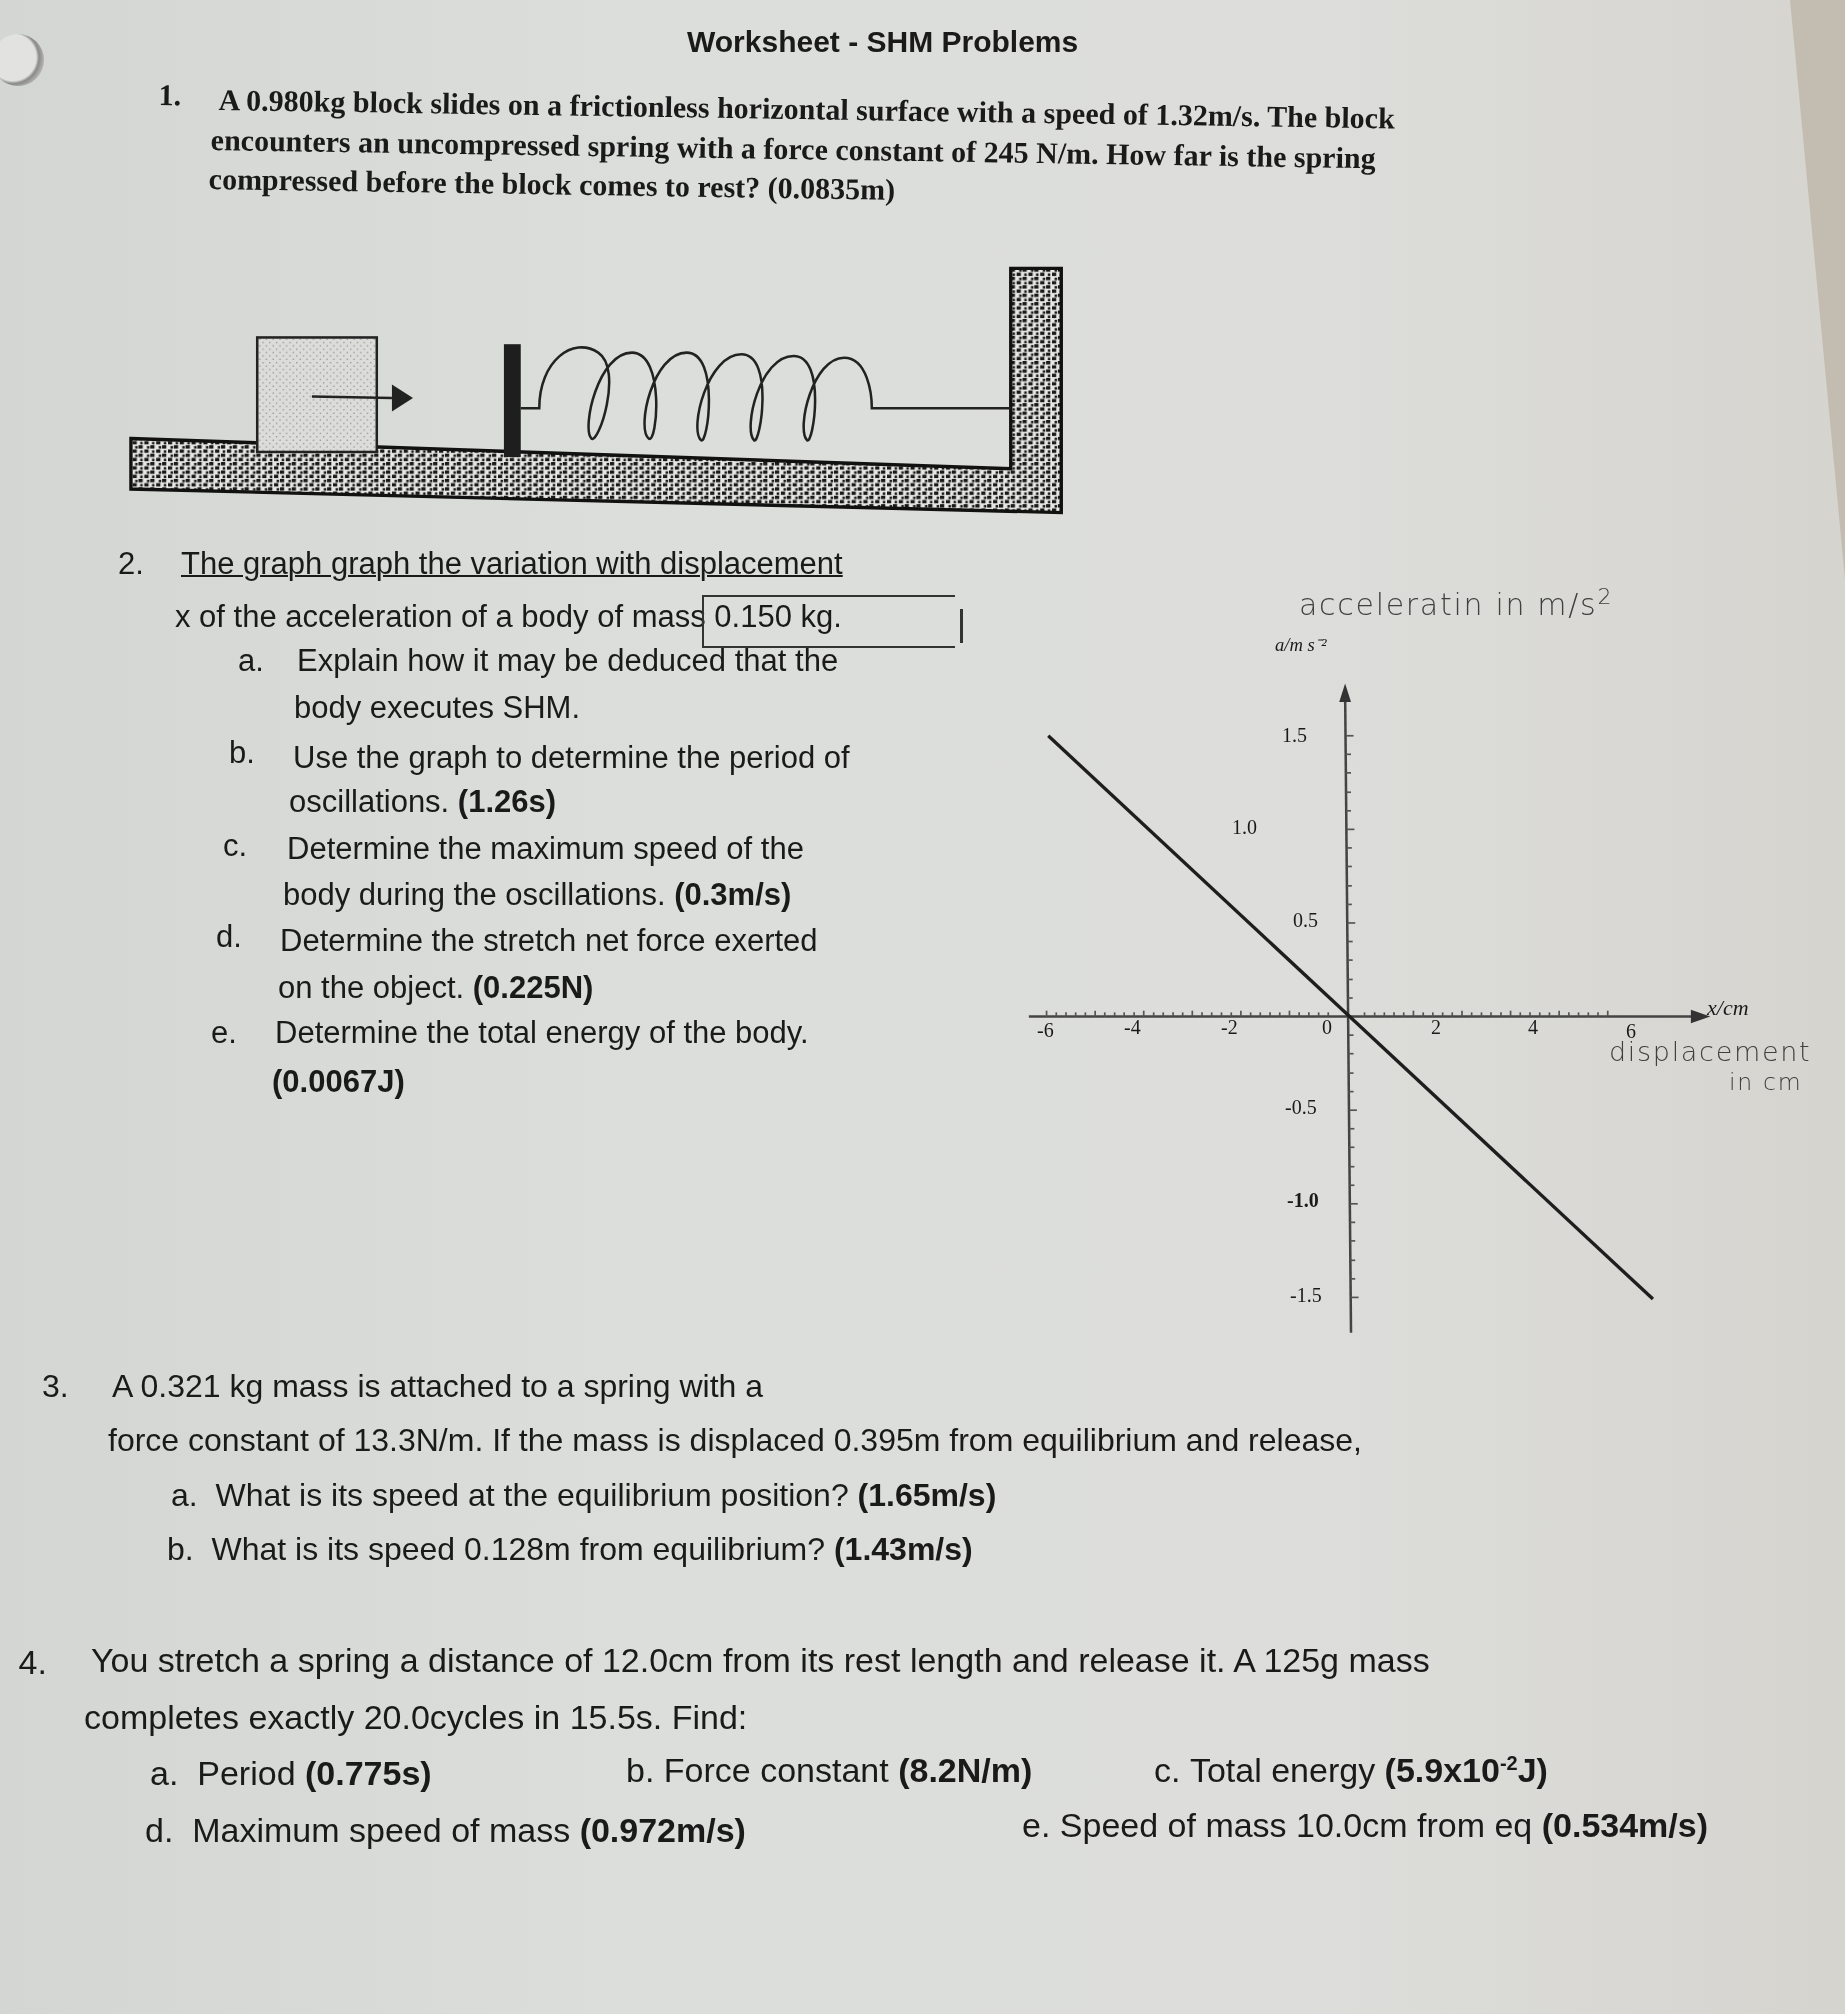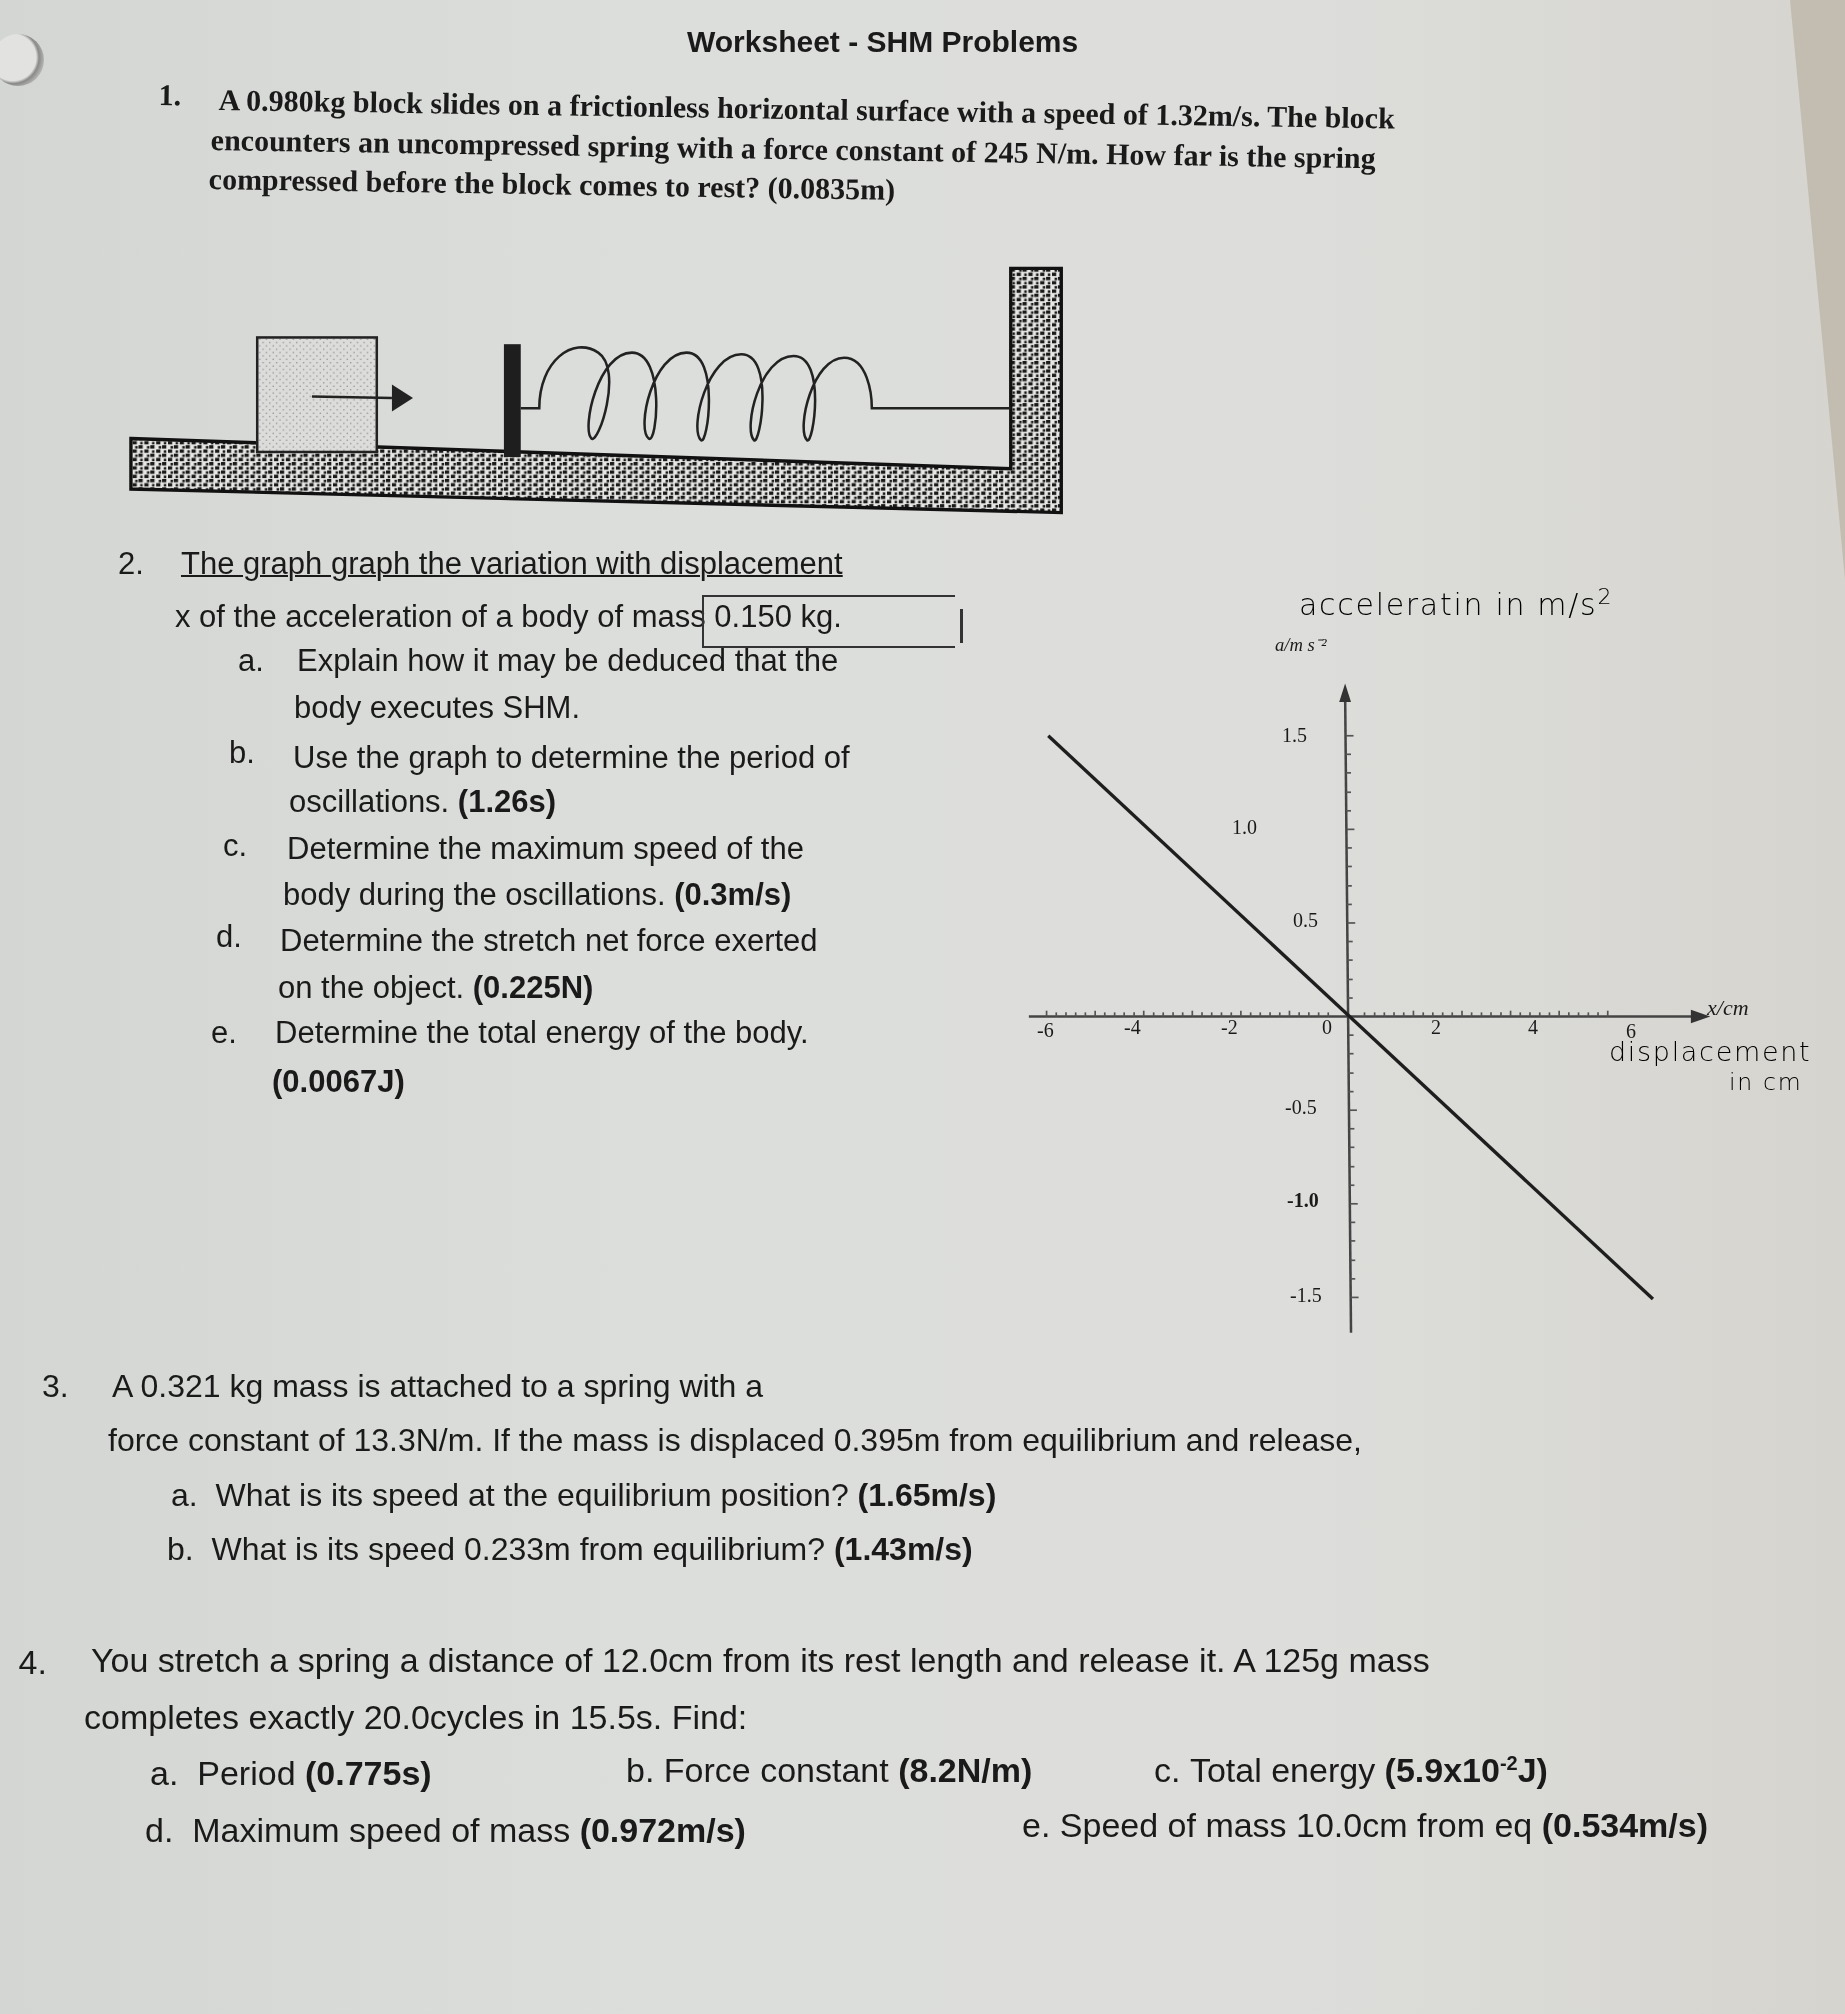--- a/index.html
+++ b/index.html
@@ -3,21 +3,21 @@
 <meta charset="utf-8">
 <style>
   html,body{margin:0;padding:0;}
   body{width:1846px;height:2015px;position:relative;overflow:hidden;
        background:#c3bcb1;font-family:"Liberation Sans",sans-serif;color:#1a1a1a;}
   .paper{position:absolute;left:0;top:0;width:1846px;height:2015px;
          background:linear-gradient(90deg,#d3d6d2 0%,#dcdedb 35%,#dddedb 70%,#d6d4cf 100%);
          clip-path:polygon(0 0,1790px 0,1846px 590px,1846px 2015px,0 2015px);}
   .abs{position:absolute;white-space:nowrap;}
   .serif{font-family:"Liberation Serif",serif;font-weight:bold;}
-  .hand{font-family:"DejaVu Sans",sans-serif;font-weight:300;color:#000000;letter-spacing:1.7px;}
+  .hand{font-family:"DejaVu Sans",sans-serif;font-weight:300;color:#404040;letter-spacing:1.7px;}
   .title{left:687px;top:25px;font-size:30px;font-weight:bold;}
   .q1{font-size:30px;transform:rotate(0.9deg);transform-origin:left top;}
   .q2{font-size:31px;}
   .q3{font-size:32px;}
   .q4{font-size:34px;}
   .ans{font-weight:bold;}
   .punch{position:absolute;left:-8.4px;top:34px;width:52px;height:52px;border-radius:50%;
          background:radial-gradient(circle at 40% 45%,#e2e3e0 55%,#8a8a88 62%,#c9cac7 80%);}
   .boxed{position:absolute;border:2.5px solid #333;}
   svg{position:absolute;overflow:visible;}
@@ -210,21 +210,21 @@
 <div class="abs serif" style="left:1287px;top:1189px;font-size:20px;font-weight:bold;">-1.0</div>
 <div class="abs serif" style="left:1290px;top:1284px;font-size:20px;font-weight:normal;">-1.5</div>
 
 <div class="abs hand" style="left:1609px;top:1036px;font-size:27px;">displacement</div>
 <div class="abs hand" style="left:1729px;top:1068px;font-size:23.6px;">in cm</div>
 
 <div class="abs q3" style="left:42px;top:1368px;">3.</div>
 <div class="abs q3" style="left:112px;top:1368px;">A 0.321 kg mass is attached to a spring with a</div>
 <div class="abs q3" style="left:108px;top:1422px;">force constant of 13.3N/m.  If the mass is displaced 0.395m from equilibrium and release,</div>
 <div class="abs q3" style="left:171px;top:1477px;"><span>a.</span>&nbsp;&nbsp;<span>What is its speed at the equilibrium position? </span><span class="ans">(1.65m/s)</span></div>
-<div class="abs q3" style="left:167px;top:1531px;"><span>b.</span>&nbsp;&nbsp;<span>What is its speed 0.233m from equilibrium? </span><span class="ans">(1.43m/s)</span></div>
+<div class="abs q3" style="left:167px;top:1531px;"><span>b.</span>&nbsp;&nbsp;<span>What is its speed 0.128m from equilibrium? </span><span class="ans">(1.43m/s)</span></div>
 
 <div class="abs q4" style="left:18.6px;top:1643px;">4.</div>
 <div class="abs q4" style="left:91px;top:1641px;">You stretch a spring a distance of 12.0cm from its rest length and release it.  A 125g mass</div>
 <div class="abs q4" style="left:84px;top:1698px;">completes exactly 20.0cycles in 15.5s.  Find:</div>
 <div class="abs q4" style="left:150px;top:1754px;"><span>a.</span>&nbsp;&nbsp;<span>Period </span><span class="ans">(0.775s)</span></div>
 <div class="abs q4" style="left:626px;top:1751px;"><span>b.</span>&nbsp;<span>Force constant </span><span class="ans">(8.2N/m)</span></div>
 <div class="abs q4" style="left:1154px;top:1751px;"><span>c.</span>&nbsp;<span>Total energy </span><span class="ans">(5.9x10</span><sup class="ans" style="font-size:20px;">-2</sup><span class="ans">J)</span></div>
 <div class="abs q4" style="left:145px;top:1811px;"><span>d.</span>&nbsp;&nbsp;<span>Maximum speed of mass </span><span class="ans">(0.972m/s)</span></div>
 <div class="abs q4" style="left:1022px;top:1806px;"><span>e.</span>&nbsp;<span>Speed of mass 10.0cm from eq </span><span class="ans">(0.534m/s)</span></div>
 

